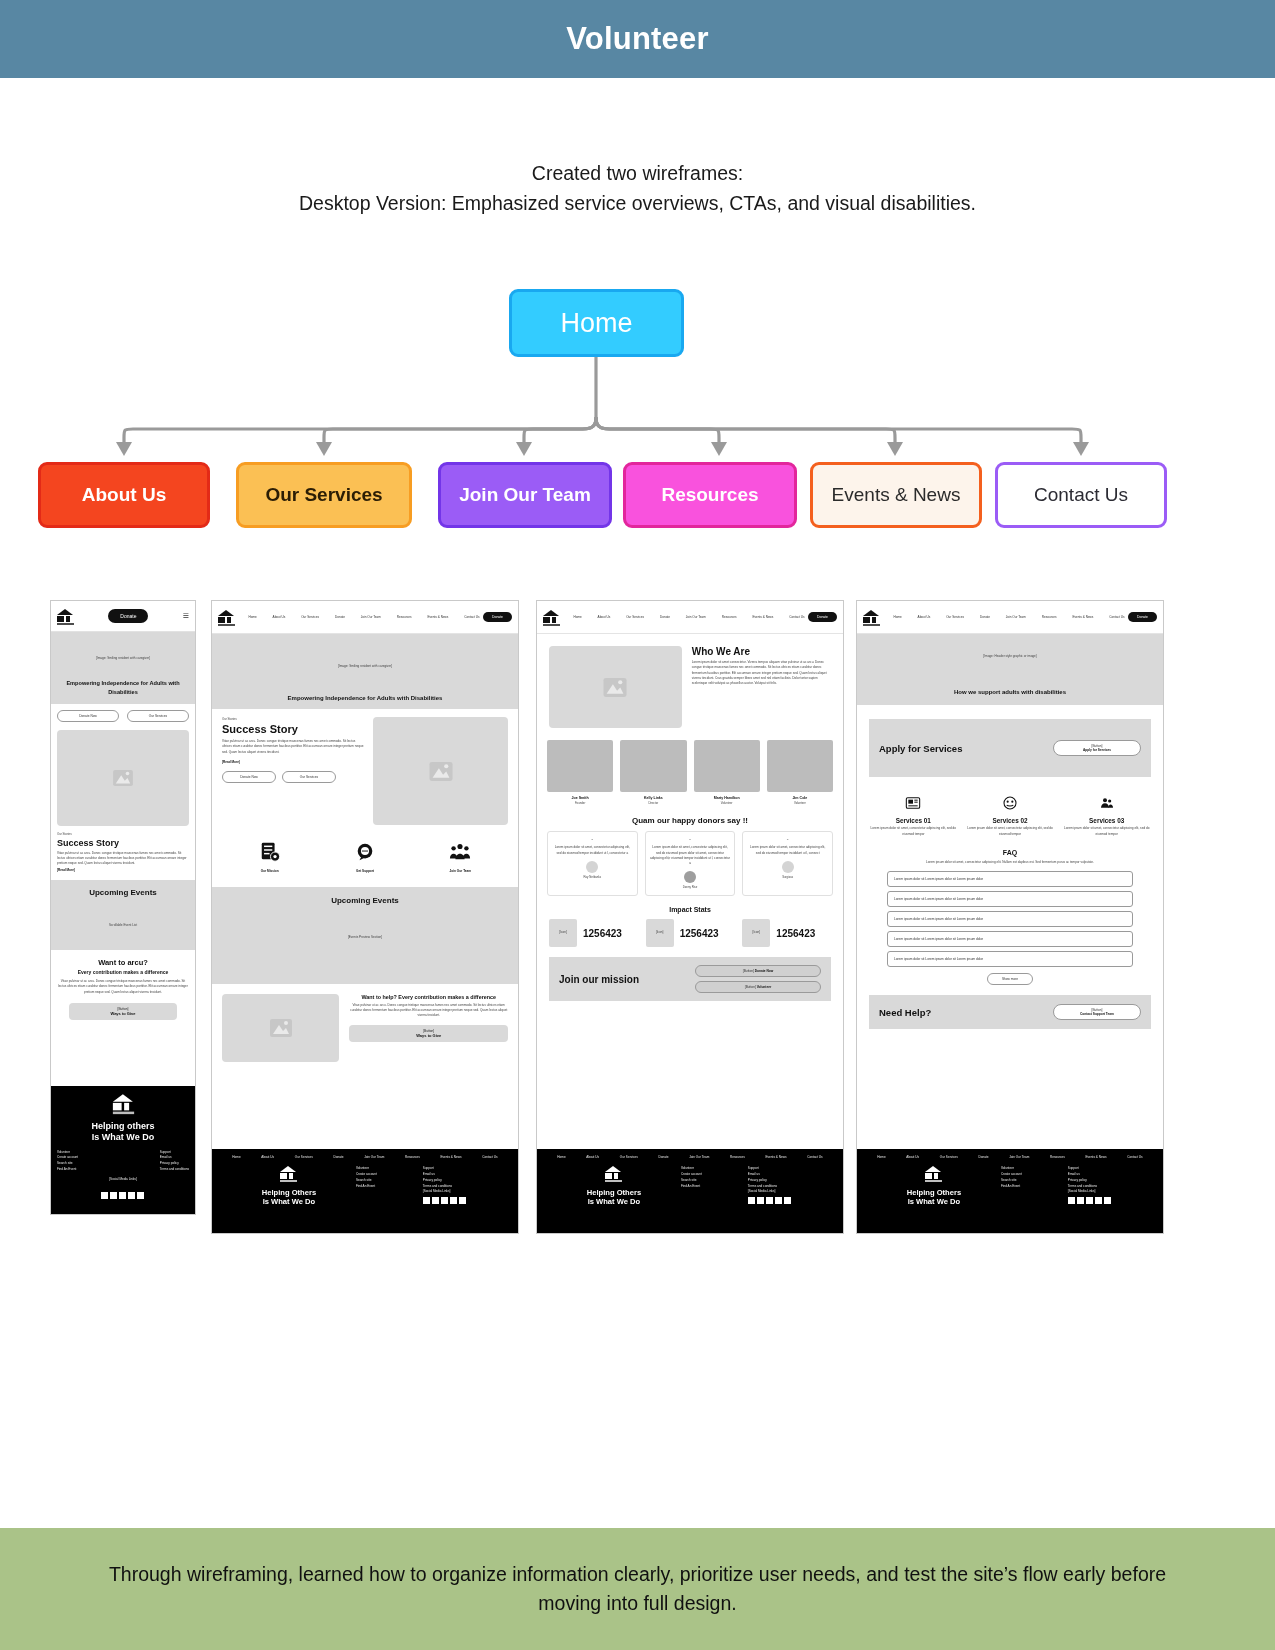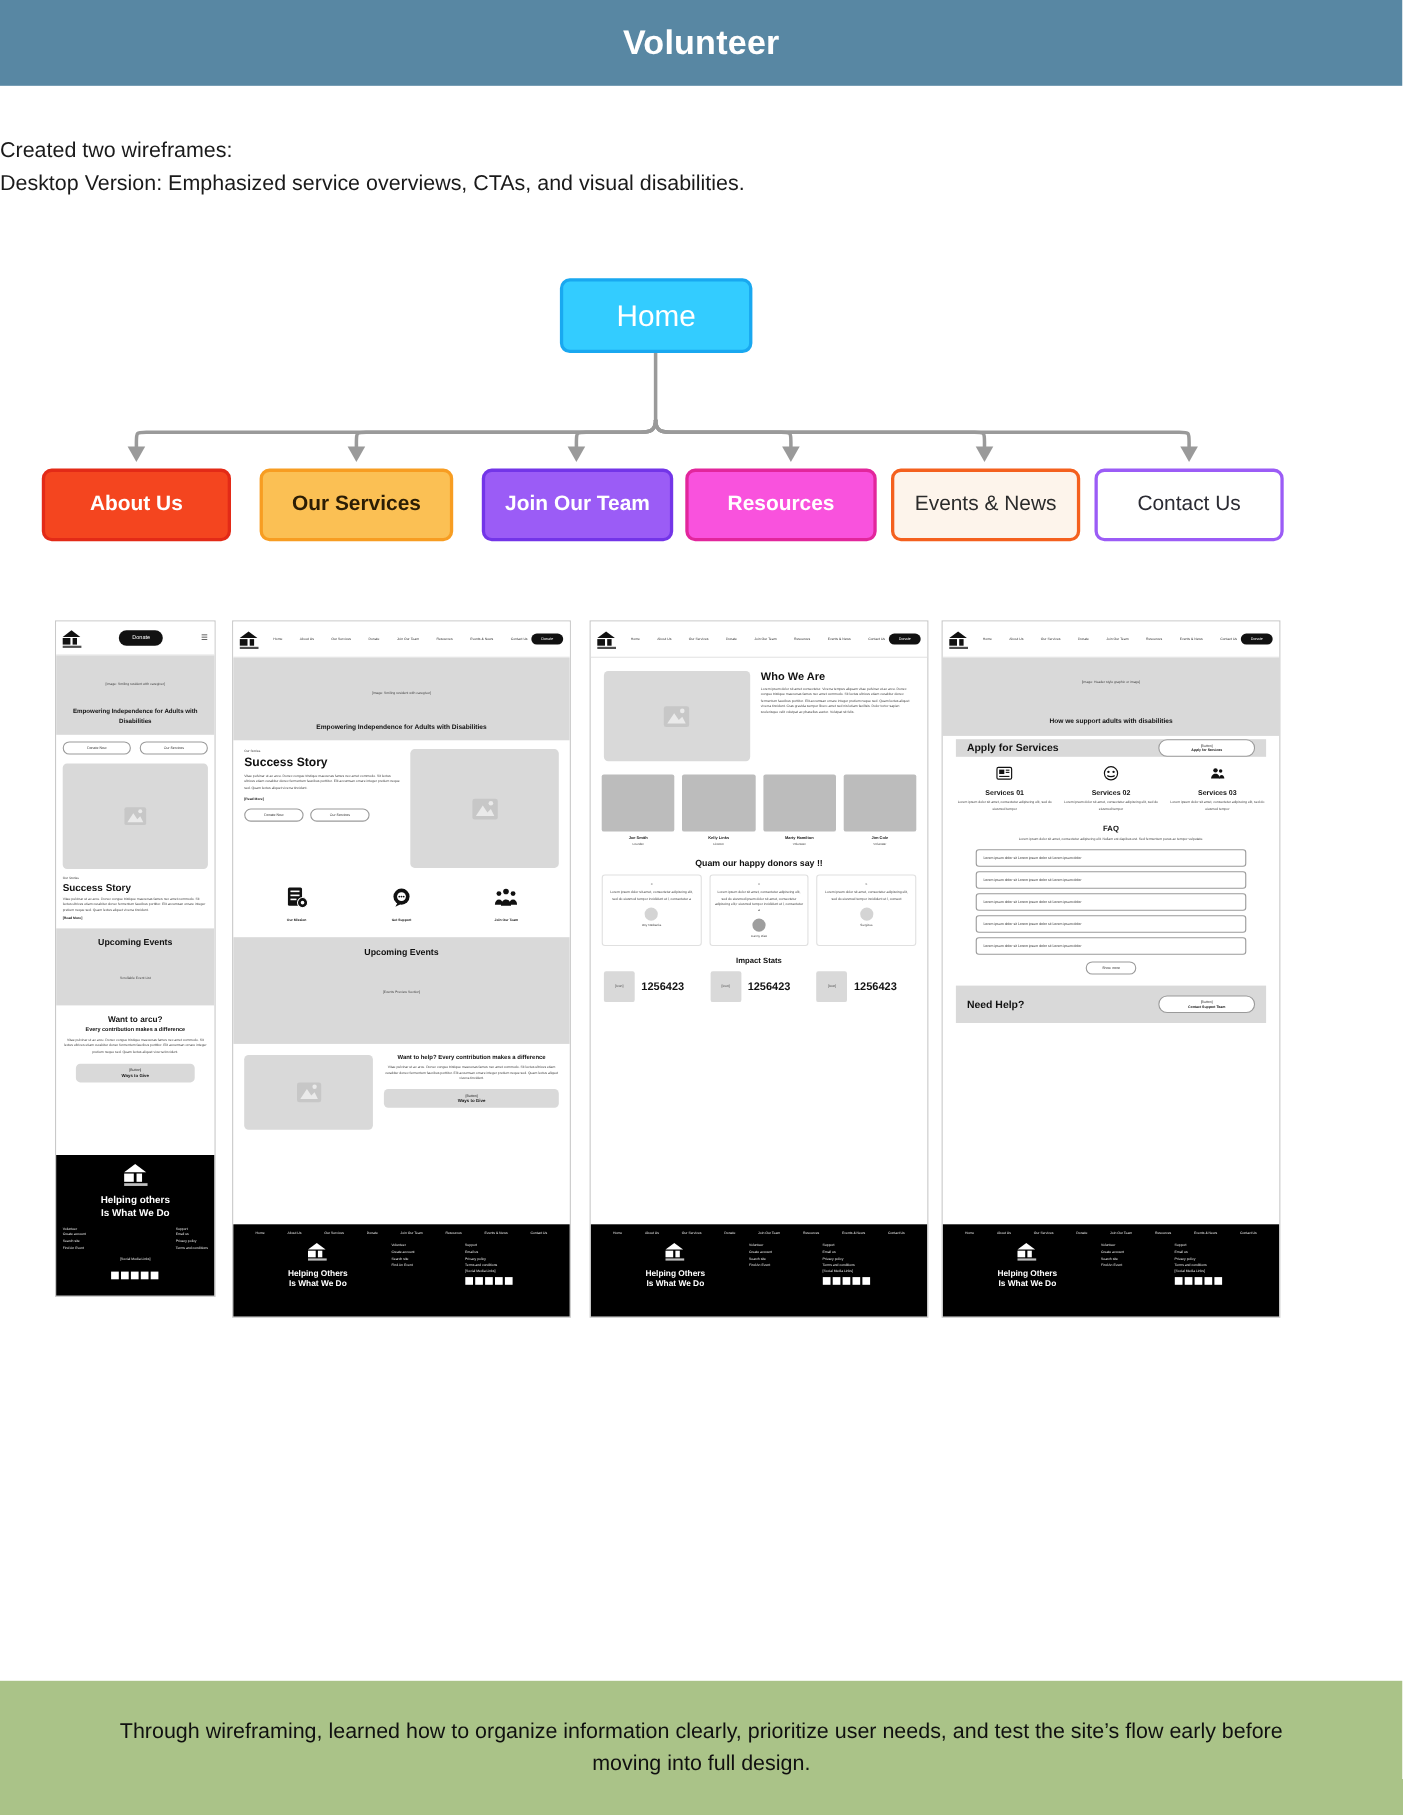--- a/index.html
+++ b/index.html
@@ -14,21 +14,21 @@
   
   .page-header{
     height:78px;background:#5887a3;
     display:flex;align-items:center;justify-content:center;
   }
   .page-header h1{
     margin:0;color:#ffffff;font-size:31px;font-weight:bold;letter-spacing:.2px;
   }
   
   .intro{
-    margin-top:44px;text-align:left;font-size:19.5px;line-height:30px;color:#1a1a1a;
+    margin-top:80px;text-align:center;font-size:19.5px;line-height:30px;color:#1a1a1a;
   }
   .intro div{white-space:nowrap;}
   
   .sitemap{position:relative;height:300px;margin-top:48px;}
   .node{
     position:absolute;border-radius:9px;
     display:flex;align-items:center;justify-content:center;
     font-size:22px;font-weight:500;box-sizing:border-box;
   }
   #node-home{
@@ -427,20 +427,33 @@
             </div>
         <div class="wh1" style="font-size:10px;">1256423</div>
       </div>
       <div style="flex:1;display:flex;align-items:center;gap:6px;">
         <div class="wbox" style="width:28px;height:28px;border-radius:2px;display:flex;align-items:center;justify-content:center;">
               <span class="wtxt">[Icon]</span>
             </div>
         <div class="wh1" style="font-size:10px;">1256423</div>
       </div>
     </div>
+    <div class="wband" style="margin:10px 12px 0;padding:8px 10px;display:flex;align-items:center;gap:10px;">
+      <div class="wh1" style="font-size:10px;flex:1;">Join our mission</div>
+      <div style="flex:1;">
+        <div class="wbtn" style="background:#d0d0d0;">
+          <span>[Button]</span>
+          <span class="wh1">Donate Now</span>
+        </div>
+        <div class="wbtn" style="background:#d0d0d0;margin-top:4px;">
+          <span>[Button]</span>
+          <span class="wh1">Volunteer</span>
+        </div>
+      </div>
+    </div>
     <div class="wfooter" style="position:absolute;left:0;bottom:0;width:100%;height:84px;padding:6px 10px 0;box-sizing:border-box;">
       <div class="ft-l" style="display:flex;justify-content:space-around;">
         <span>Home</span>
             <span>About Us</span>
         <span>Our Services</span>
             <span>Donate</span>
         <span>Join Our Team</span>
             <span>Resources</span>
         <span>Events &amp; News</span>
             <span>Contact Us</span>
@@ -490,21 +503,21 @@
             <span>Resources</span>
         <span>Events &amp; News</span>
             <span>Contact Us</span>
       </span>
       <span class="wpill">Donate</span>
     </div>
     <div class="wband" style="padding:14px 8px 10px;text-align:center;">
       <div class="wtxt" style="margin:6px 0 30px;">[Image: Header style graphic or image]</div>
       <div class="wh1" style="font-size:6px;">How we support adults with disabilities</div>
     </div>
-    <div class="wband" style="margin:3px 12px;padding:0 10px;display:flex;align-items:center;gap:10px;">
+    <div class="wband" style="margin:14px 12px;padding:21px 10px;display:flex;align-items:center;gap:10px;">
       <div class="wh1" style="font-size:9.5px;flex:1;">Apply for Services</div>
       <div class="wbtn" style="width:86px;background:#fff;">
         <div>[Button]</div>
         <div class="wh1">Apply for Services</div>
       </div>
     </div>
     <div style="display:flex;gap:8px;padding:4px 12px 0;text-align:center;">
       <div style="flex:1;">
         <svg width="16" height="16" viewBox="0 0 24 24">
               <rect x="2" y="4" width="20" height="16" rx="2" fill="none" stroke="#111" stroke-width="1.6"></rect>

